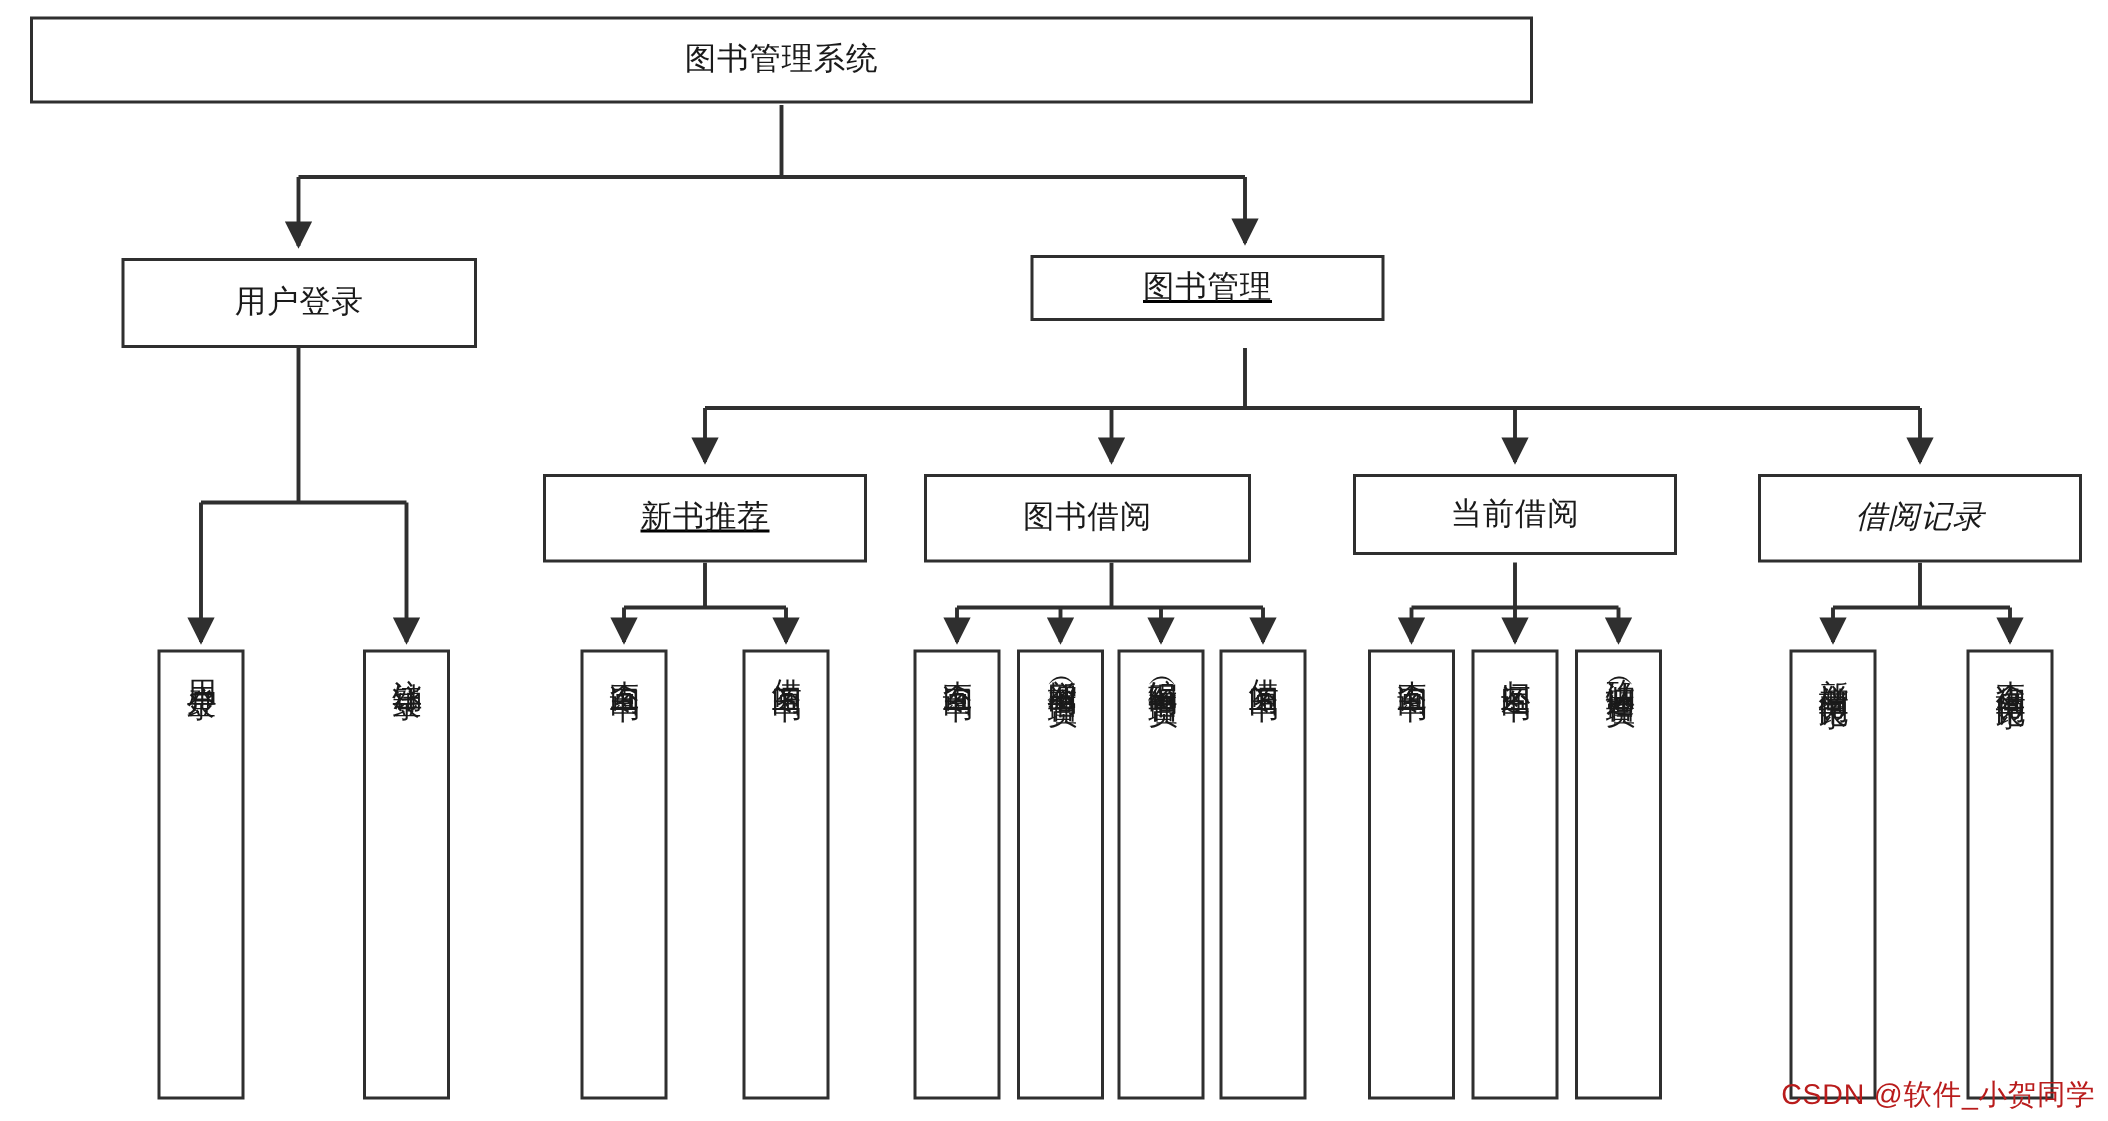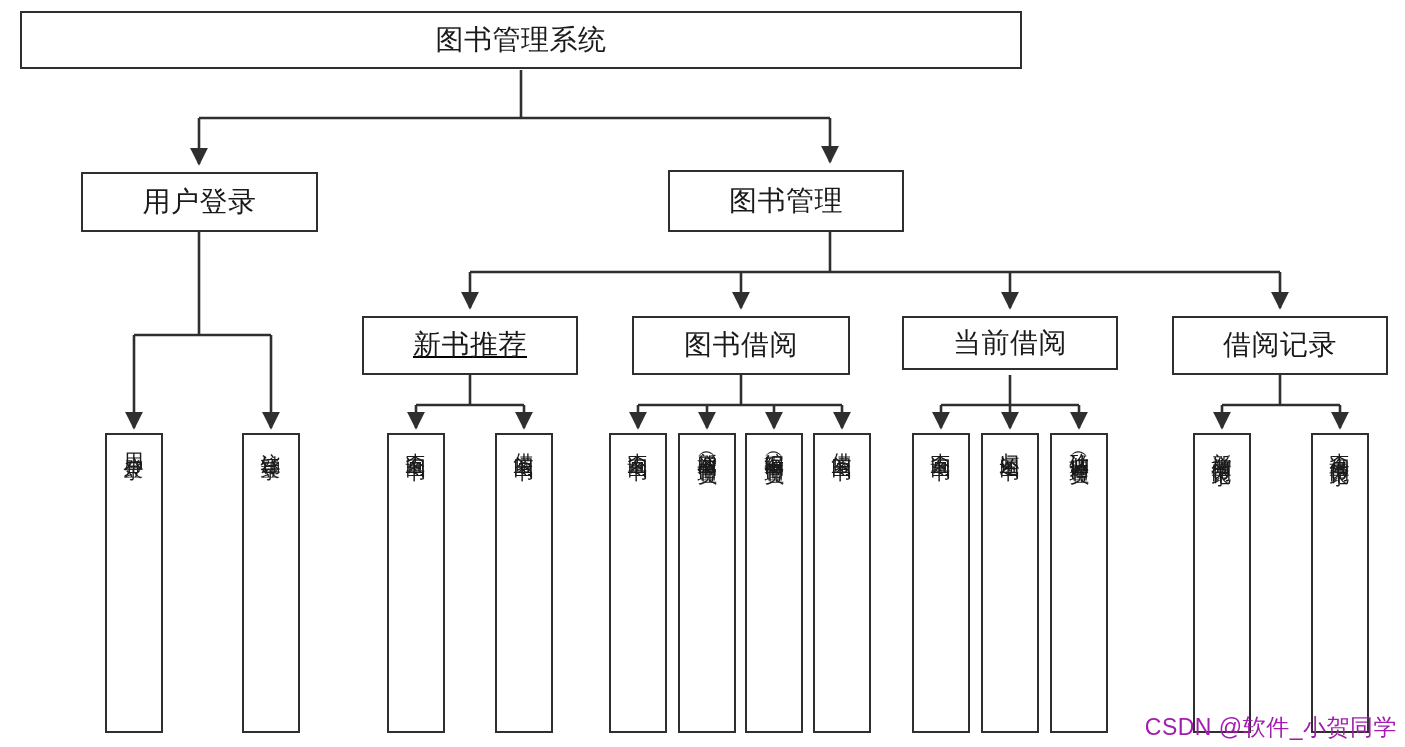--- a/index.html
+++ b/index.html
@@ -32,21 +32,21 @@
     box-sizing: border-box;
     background: #ffffff;
     border: 2px solid #2f2f2f;
     display: flex;
     align-items: center;
     justify-content: center;
     z-index: 2;
   }
   .node-label {
     color: #1a1a1a;
-    font-size: 28px;
+    font-size: 21px;
     line-height: 1.08;
     white-space: nowrap;
     letter-spacing: 0.5px;
     text-align: center;
   }
   .node.leaf {
     align-items: flex-start;
     justify-content: center;
     padding-top: 2px;
   }
@@ -59,22 +59,22 @@
     line-height: 1;
   }
   .node.leaf.long .node-label {
     font-size: 19.5px;
     letter-spacing: 2px;
   }
   .watermark {
     position: absolute;
     right: 8px;
     bottom: 4px;
-    font-size: 23px;
-    color: #a21caf;
+    font-size: 19px;
+    color: #b91c1c;
     z-index: 5;
     letter-spacing: 0.5px;
     white-space: nowrap;
     text-align: center;
   }
 </style>
 </head>
 <body>
 
 <div id="diagram-root">
@@ -129,34 +129,34 @@
     </g>
   </svg>
 
   <div class="node" style="left:20px; top:11px; width:1002px; height:58px;">
     <span class="node-label">图书管理系统</span>
   </div>
 
   <div class="node" style="left:81px; top:172px; width:237px; height:60px;">
     <span class="node-label">用户登录</span>
   </div>
-  <div class="node" style="left:668px; top:170px; width:236px; height:62px;">
+  <div class="node" style="left:687px; top:170px; width:236px; height:44px;text-decoration:underline;">
     <span class="node-label">图书管理</span>
   </div>
 
   <div class="node" style="left:362px; top:316px; width:216px; height:59px;text-decoration:underline;">
     <span class="node-label">新书推荐</span>
   </div>
-  <div class="node" style="left:632px; top:316px; width:218px; height:59px;">
+  <div class="node" style="left:616px; top:316px; width:218px; height:59px;">
     <span class="node-label">图书借阅</span>
   </div>
   <div class="node" style="left:902px; top:316px; width:216px; height:54px;">
     <span class="node-label">当前借阅</span>
   </div>
-  <div class="node" style="left:1172px; top:316px; width:216px; height:59px;">
+  <div class="node" style="left:1172px; top:316px; width:216px; height:59px;font-style:italic;">
     <span class="node-label">借阅记录</span>
   </div>
 
   <div class="node leaf" style="left:105px; top:433px; width:58px; height:300px;">
     <span class="node-label">用户登录</span>
   </div>
   <div class="node leaf" style="left:242px; top:433px; width:58px; height:300px;">
     <span class="node-label">注销登录</span>
   </div>
 

